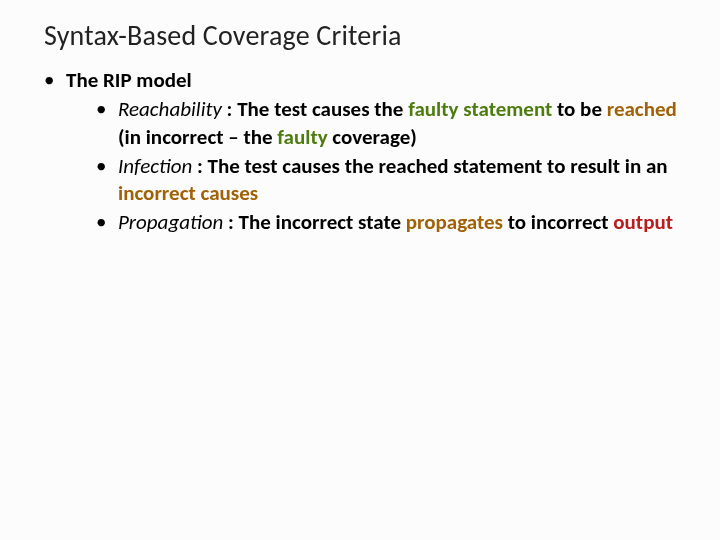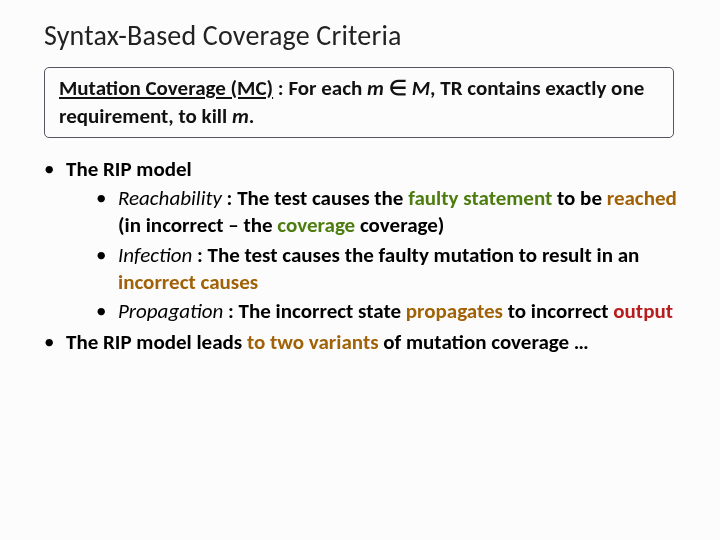--- a/index.html
+++ b/index.html
@@ -85,39 +85,33 @@
   .red { color: #a16207; font-weight: 700; }
   .blue { color: #b91c1c; font-weight: 700; }
 </style>
 </head>
 <body>
 
 <div class="slide">
 
   <h1 class="title">Syntax-Based Coverage Criteria</h1>
 
-  <div class="def-box">
-    <span class="uline">Mutation Coverage (MC)</span><span> : </span><span>For each </span><span class="ital">m</span><span> ∈ </span><span class="ital">M</span><span>, TR contains exactly one requirement, to kill </span><span class="ital">m</span><span>.</span>
-  </div>
 
   <div class="content">
     <ul class="outer">
       <li>
         <span class="b">The RIP model</span>
         <ul class="inner">
           <li>
-            <span class="bi">Reachability</span><span class="b"> : </span><span class="b">The test causes the </span><span class="grey">faulty statement</span><span class="b"> to be </span><span class="red">reached</span><span class="b"> (in incorrect – the </span><span class="grey">coverage</span><span class="b"> coverage)</span>
+            <span class="bi">Reachability</span><span class="b"> : </span><span class="b">The test causes the </span><span class="grey">faulty statement</span><span class="b"> to be </span><span class="red">reached</span><span class="b"> (in incorrect – the </span><span class="grey">faulty</span><span class="b"> coverage)</span>
           </li>
           <li>
-            <span class="bi">Infection</span><span class="b"> : </span><span class="b">The test causes the faulty mutation to result in an </span><span class="red">incorrect causes</span>
+            <span class="bi">Infection</span><span class="b"> : </span><span class="b">The test causes the reached statement to result in an </span><span class="red">incorrect causes</span>
           </li>
           <li>
             <span class="bi">Propagation</span><span class="b"> : </span><span class="b">The incorrect state </span><span class="red">propagates</span><span class="b"> to incorrect </span><span class="blue">output</span>
           </li>
         </ul>
-      </li>
-      <li>
-        <span class="b">The RIP model leads </span><span class="red">to two variants</span><span class="b"> of mutation coverage …</span>
       </li>
     </ul>
   </div>
 
 </div>
 
 </body></html>

